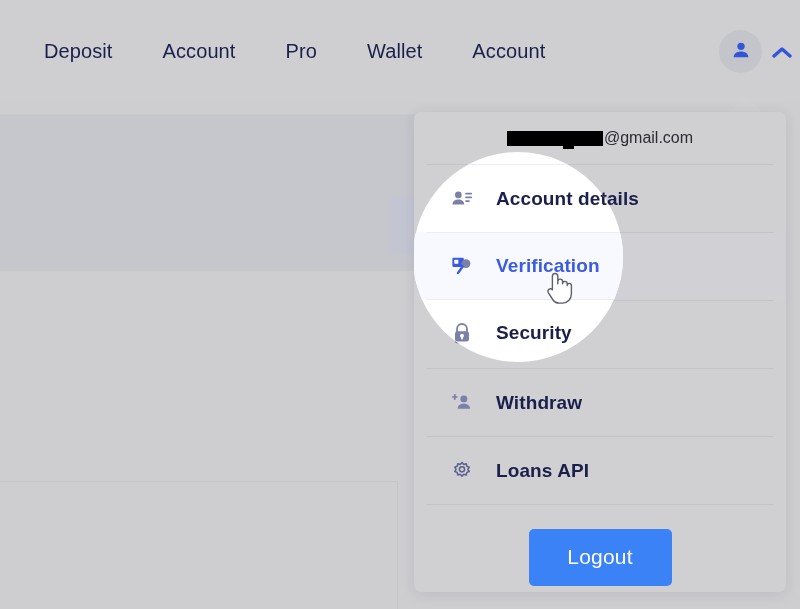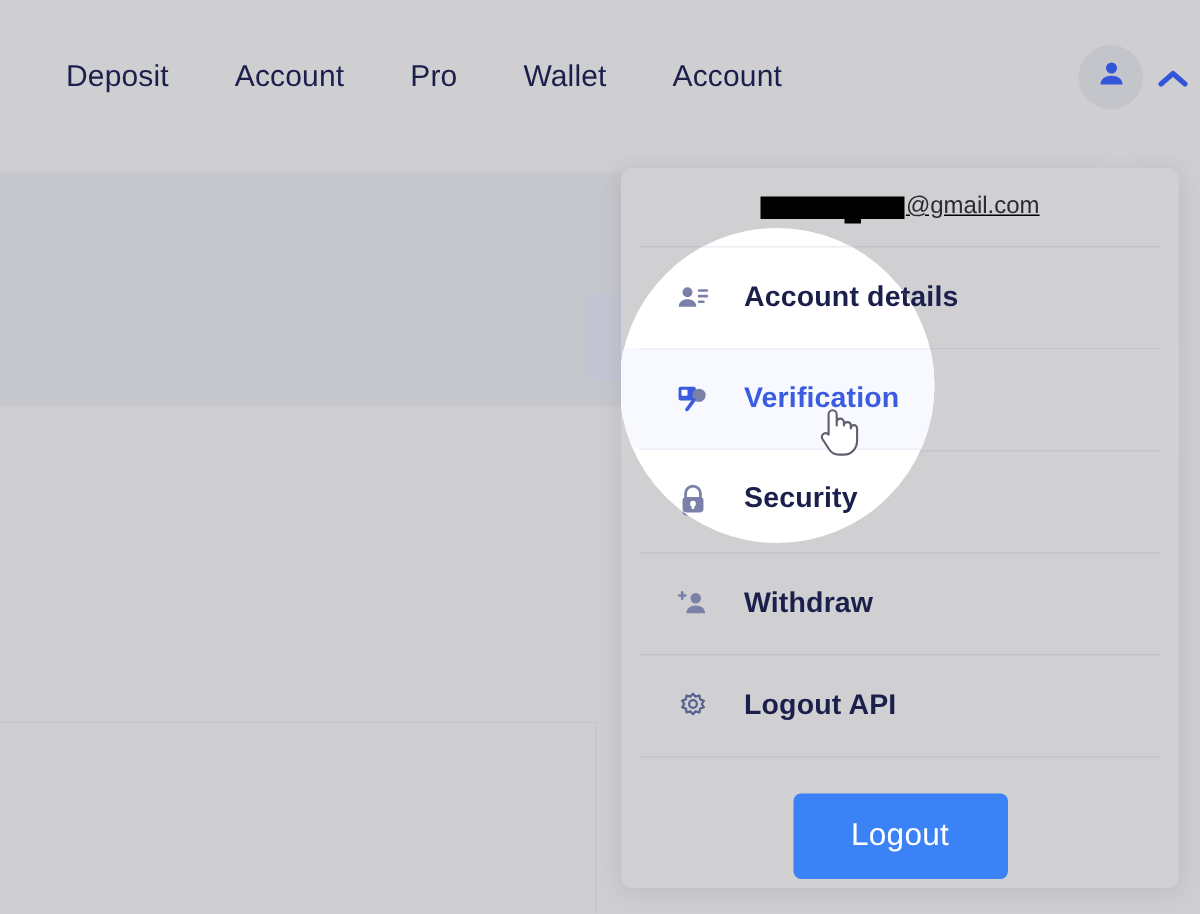--- a/index.html
+++ b/index.html
@@ -46,21 +46,21 @@
 
   
   #topnav{
     position:absolute;left:0;top:0;width:800px;height:103px;
     display:flex;align-items:center;
     background:#cfcfd2;
     z-index:4;
   }
   .nav-items{
     display:flex;
-    gap:0px;
+    gap:6px;
     margin-left:22px;
   }
   .nav-item{
     color:#1b1f4b;
     font-size:20px;
     font-weight:400;
     letter-spacing:.1px;
     padding:6px 22px;
     cursor:pointer;
     white-space:nowrap;
@@ -98,21 +98,20 @@
     width:0;height:0;
     border-left:18px solid transparent;
     border-right:18px solid transparent;
     border-bottom:19px solid #d0d0d3;
     z-index:5;
   }
   .dd-email-row{
     height:52px;
     display:flex;align-items:center;justify-content:center;
     padding:0 21px;
-    text-decoration:underline;
   }
   .dd-email{
     font-size:16px;color:#2b2b33;
     display:flex;align-items:center;
     white-space:nowrap;
   }
   .redaction{
     display:inline-block;
     width:96px;height:15px;
     background:#000;
@@ -299,21 +298,21 @@
   </div>
   <div class="dd-sep"></div>
 
   <div class="dd-item">
     <span class="dd-icon">
       <svg width="20" height="20" viewBox="0 0 24 24">
         <path d="M12 1.8l2.1 2.3 3-.9.6 3.1 3 1.1-1.7 2.6 1.7 2.6-3 1.1-.6 3.1-3-.9L12 18.2l-2.1-2.3-3 .9-.6-3.1-3-1.1 1.7-2.6L3.3 7.4l3-1.1.6-3.1 3 .9z" fill="none" stroke="#5a6090" stroke-width="1.8" stroke-linejoin="round"></path>
         <circle cx="12" cy="10" r="3.1" fill="none" stroke="#5a6090" stroke-width="1.8"></circle>
       </svg>
     </span>
-    <span class="dd-label">Logout API</span>
+    <span class="dd-label">Loans API</span>
   </div>
   <div class="dd-sep"></div>
 
   <div class="dd-logout-row">
     <button class="logout-btn">Logout</button>
   </div>
 </div>
 
 <div id="spotlight">
   <div id="spotlight-inner">

